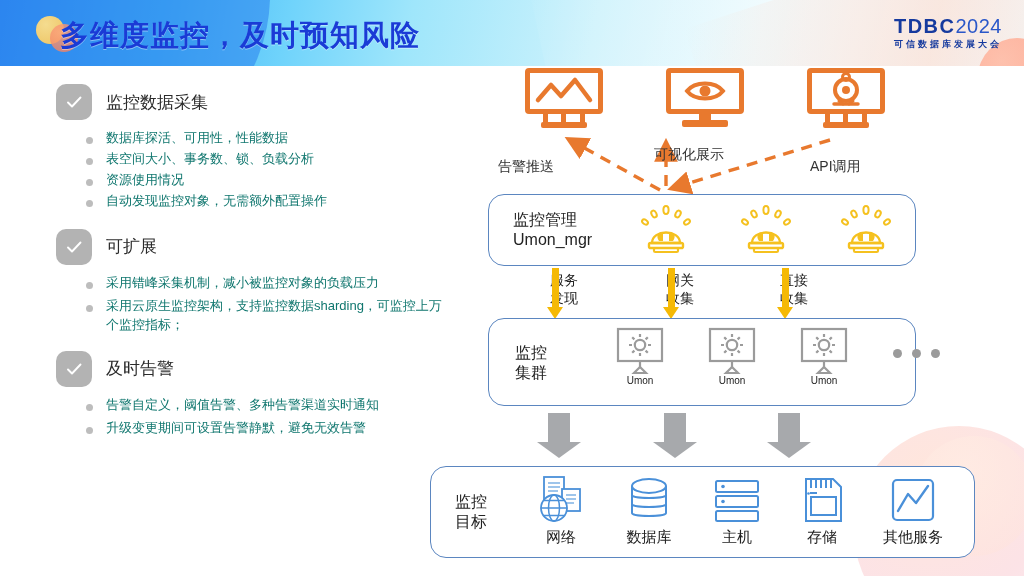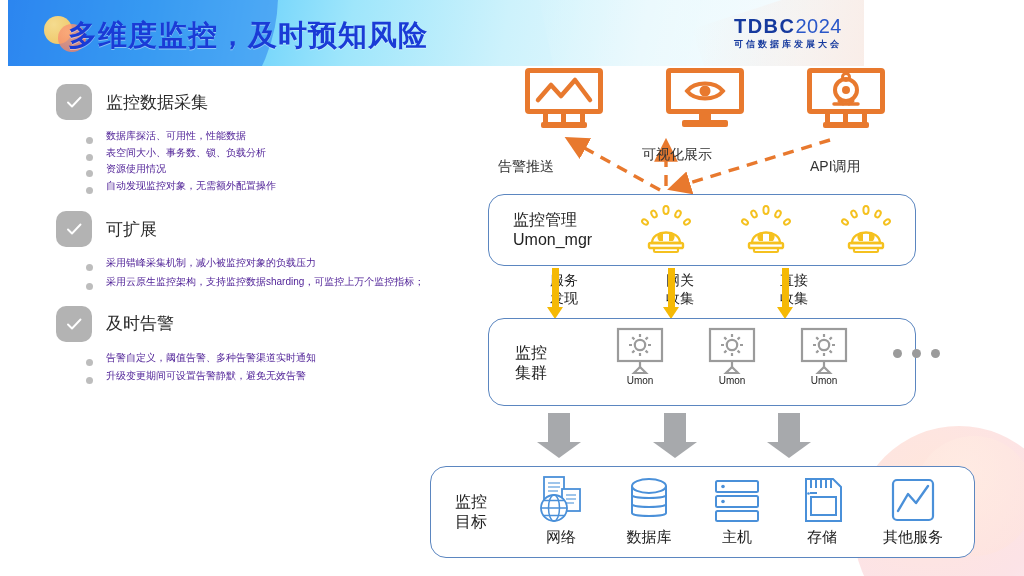--- a/index.html
+++ b/index.html
@@ -5,21 +5,21 @@
   html,body{margin:0;padding:0;}
   body{
     width:1024px;height:576px;overflow:hidden;
     font-family:"Liberation Sans","DejaVu Sans",sans-serif;
     background:#ffffff;position:relative;
   }
   .slide{position:absolute;inset:0;overflow:hidden;background:#fff;}
 
   
   .header{
-    position:absolute;left:8px;top:0;width:856px;height:66px;
+    position:absolute;left:0;top:0;width:1024px;height:66px;
     background:linear-gradient(100deg,#2f8bf0 0%,#46b6f5 16%,#6fd3fb 28%,#9fe6fb 40%,#cdf2fc 58%,#e6f8fd 74%,#eef9fd 100%);
     overflow:hidden;
   }
   .hdr-swoosh1{
     position:absolute;left:-60px;top:-170px;width:330px;height:330px;border-radius:50%;
     background:#2a82ef;opacity:.55;
   }
   .hdr-swoosh2{
     position:absolute;left:540px;top:-120px;width:680px;height:250px;
     background:linear-gradient(115deg,rgba(255,255,255,0) 0%,rgba(255,255,255,.55) 48%,rgba(255,255,255,0) 100%);
@@ -66,21 +66,21 @@
   .sec-head{display:flex;align-items:center;gap:14px;margin-bottom:9px;}
   .chk{
     width:36px;height:36px;border-radius:10px;background:#b3b3b3;
     display:flex;align-items:center;justify-content:center;flex:none;
   }
   .chk svg{display:block;}
   .sec-title{font-size:17px;color:#2b2b2b;line-height:1;}
   .bullets{list-style:none;margin:0;padding:0 0 0 28px;}
   .bullets li{
     position:relative;padding-left:22px;margin-bottom:4px;
-    font-size:10px;color:#4c1d95;line-height:1.46;
+    font-size:13px;color:#0f766e;line-height:1.46;
   }
   .bullets li::before{
     content:"";position:absolute;left:2px;top:8px;width:7px;height:7px;border-radius:50%;
     background:#bdbdbd;
   }
   .sec.sec1 .bullets li{margin-bottom:2px;}
   .gap-a{height:14px;}
   .gap-b{height:12px;}
 
   
@@ -100,21 +100,21 @@
   .mon.m1 .base{background:none;border-bottom:6px solid #e8792e;height:0;top:54px;}
   .mon.m1 .legs{position:absolute;left:14px;top:46px;width:50px;height:10px;}
   .mon.m1 .legs span{position:absolute;top:0;width:1px;height:9px;border-left:5px solid #e8792e;}
   .mon.m3 .base{background:none;border-bottom:6px solid #e8792e;height:0;top:54px;}
   .mon.m3 .legs{position:absolute;left:14px;top:46px;width:50px;height:10px;}
   .mon.m3 .legs span{position:absolute;top:0;width:1px;height:9px;border-left:5px solid #e8792e;}
 
   .arrow-labels{position:absolute;left:60px;top:88px;width:430px;height:24px;}
   .arrow-labels div{position:absolute;font-size:14px;color:#333;white-space:nowrap;}
   .al1{left:8px;top:2px;}
-  .al2{left:152px;top:-10px;}
+  .al2{left:164px;top:-10px;}
   .al3{left:300px;top:2px;margin-left:20px;}
 
   .dashlayer{position:absolute;left:0;top:0;width:560px;height:500px;pointer-events:none;}
 
   
   .box{
     position:absolute;border:1.6px solid #5b86c0;border-radius:16px;background:#fff;box-sizing:border-box;
   }
   .box-mgr{left:58px;top:126px;width:428px;height:72px;}
   .box-cluster{left:58px;top:250px;width:428px;height:88px;}

